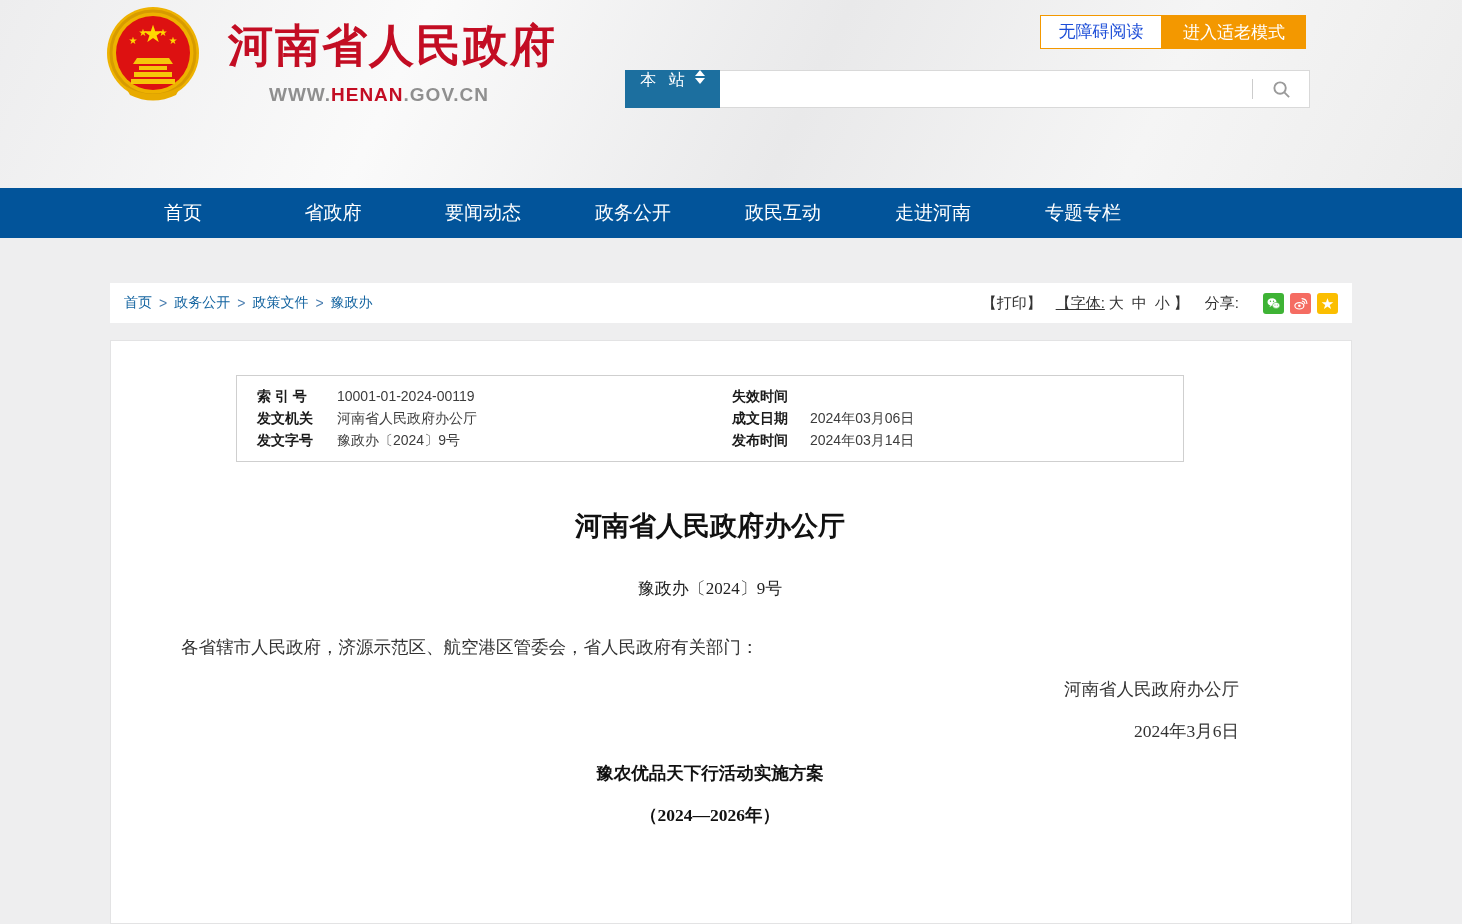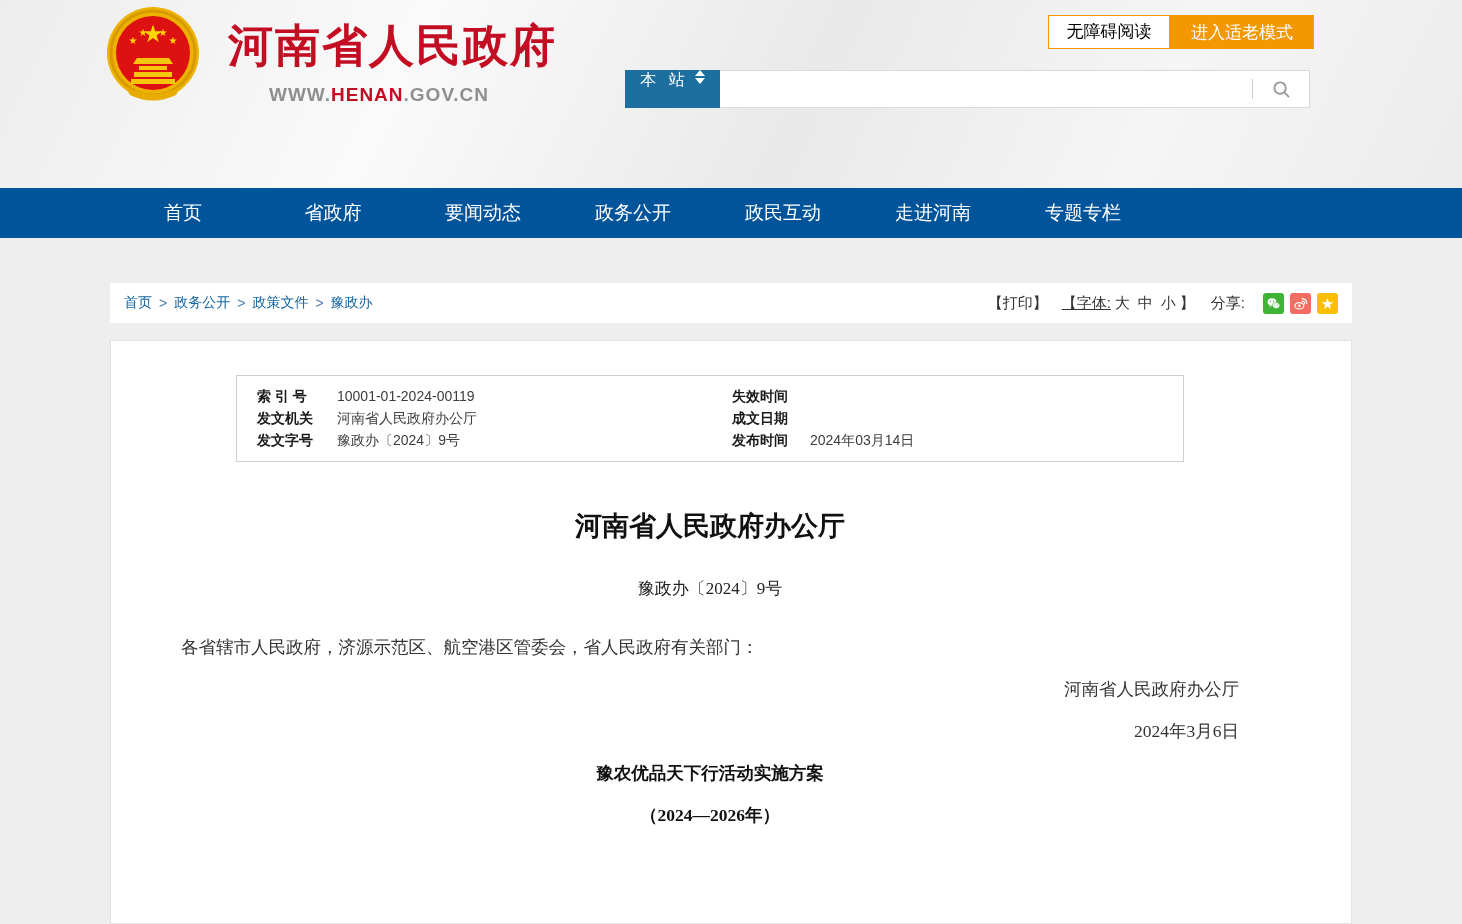--- a/index.html
+++ b/index.html
@@ -20,21 +20,21 @@
   .site-title-block { position:absolute; left:228px; top:16px; width:302px; text-align:center; }
   .site-title {
     font-size:45px; font-weight:bold; color:#c30d23; letter-spacing:2px; white-space:nowrap;
   }
   .site-url { margin-top:8px; font-size:19px; color:#8f8f8f; letter-spacing:1px; font-weight:bold; }
   .site-url .hl { color:#c30d23; }
 
   .top-buttons { position:absolute; left:1040px; top:15px; display:flex; }
   .btn-accessible {
     width:122px; height:34px; line-height:32px; text-align:center;
-    background:#fff; border:1px solid #f39800; color:#000000; font-size:17px; cursor:pointer;margin-left:8px;
+    background:#fff; border:1px solid #f39800; color:#1d4ed8; font-size:17px; cursor:pointer;
   }
   .btn-elder {
     width:144px; height:34px; line-height:34px; text-align:center;
     background:#f39800; border:1px solid #f39800; color:#fff; font-size:17px; cursor:pointer;
   }
 
   .search-bar { position:absolute; left:625px; top:70px; width:685px; height:38px; display:flex; }
   .search-scope {
     width:95px; height:38px; background:#1c6f9f; color:#fff; font-size:16px;
     display:flex; align-items:flex-start; justify-content:center; gap:6px; letter-spacing:4px; cursor:pointer;
@@ -63,21 +63,21 @@
     position:absolute; left:110px; top:283px; width:1242px; height:40px; background:#fff;
     display:flex; align-items:center; padding:0 14px; font-size:14px;
   }
   .crumb { color:#1464a0; cursor:pointer; }
   .crumb-sep { color:#4a7eb0; margin:0 7px; }
   .crumb-current { color:#1464a0; }
   .toolbar { margin-left:auto; display:flex; align-items:center; font-size:15px; color:#333; }
   .tb-print { cursor:pointer; }
   .tb-font-prefix { margin-left:14px;text-decoration:underline; }
   .tb-size { margin:0 4px; cursor:pointer; }
-  .tb-share { margin-left:16px; margin-right:12px; }
+  .tb-share { margin-left:16px; margin-right:18px; }
   .share-icon { width:21px; height:21px; border-radius:3px; margin-left:6px; display:inline-flex; align-items:center; justify-content:center; cursor:pointer; }
   .share-wechat { background:#3eb335; }
   .share-weibo { background:#f56c62; }
   .share-qzone { background:#fbbe00; color:#fff; font-size:15px; line-height:1; }
 
   
   .content {
     position:absolute; left:110px; top:340px; width:1242px; height:584px;
     background:#fff; border:1px solid #e3e3e4;
   }
@@ -212,20 +212,21 @@
     <div class="meta-row">
       <span class="meta-label meta-l1">索 引 号</span>
       <span class="meta-v1">10001-01-2024-00119</span>
       <span class="meta-label meta-l2">失效时间</span>
       <span class="meta-v2"></span>
     </div>
     <div class="meta-row">
       <span class="meta-label meta-l1">发文机关</span>
       <span class="meta-v1">河南省人民政府办公厅</span>
       <span class="meta-label meta-l2">成文日期</span>
+      <span class="meta-v2">2024年03月06日</span>
     </div>
     <div class="meta-row">
       <span class="meta-label meta-l1">发文字号</span>
       <span class="meta-v1">豫政办〔2024〕9号</span>
       <span class="meta-label meta-l2">发布时间</span>
       <span class="meta-v2">2024年03月14日</span>
     </div>
   </div>
 
   <div class="doc-area">

